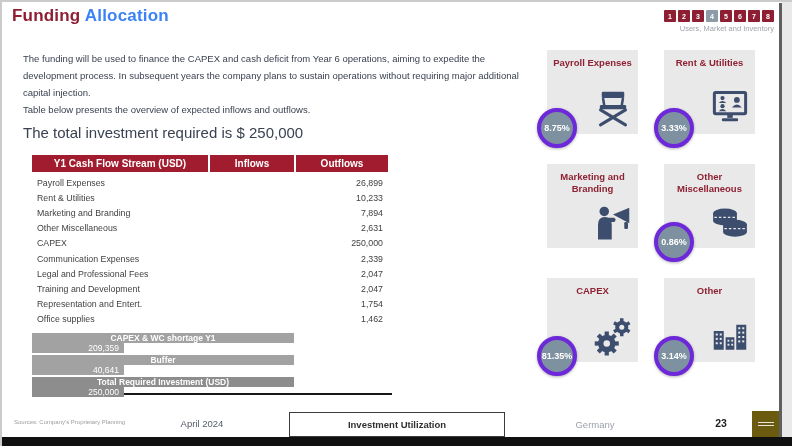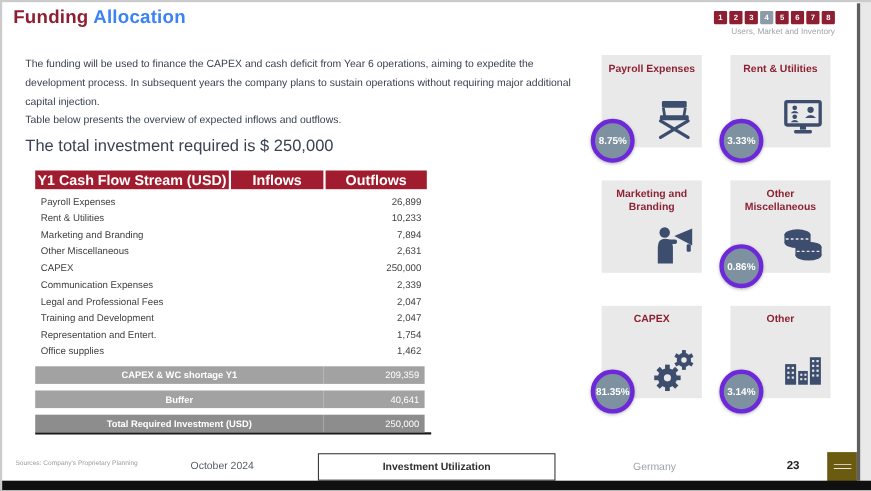--- a/index.html
+++ b/index.html
@@ -13,43 +13,43 @@
   .right-line  { position:absolute; left:779px; top:3px; width:3px; height:434px; background:#5f5f5f; }
   .bottom-bar  { position:absolute; left:0; top:437px; width:792px; height:9px; background:#101010; }
 
   .slide { position:absolute; left:2px; top:2px; width:778px; height:435px; background:#ffffff; }
 
   
   .title { position:absolute; left:10px; top:4px; font-size:17px; font-weight:600; letter-spacing:.2px; }
   .title .t1 { color:#8e1f33; }
   .title .t2 { color:#3b82f6;margin-top:35px; }
 
-  .pager { position:absolute; right:21px; top:8px; text-align:right; }
+  .pager { position:absolute; right:6px; top:8px; text-align:right; }
   .pager-boxes { display:flex; gap:2px; justify-content:flex-end; }
   .pbox { width:12px; height:12px; background:#8e1f33; color:#fff; font-size:7px; font-weight:700;
           display:flex; align-items:center; justify-content:center; border-radius:1px; cursor:default; }
   .pbox.active { background:#8d9aa8; }
   .pager-caption { margin-top:2px; font-size:7.5px; color:#a0a4ab; }
 
   
   .intro { position:absolute; left:21px; top:48px; width:504px; font-size:9.5px; line-height:17px; color:#3a4150; }
   .total-line { position:absolute; left:21px; top:122px; font-size:15px; color:#3a4150; }
 
   
   .table { position:absolute; left:30px; top:153px; width:360px; font-size:8.8px; color:#3f3f3f; }
   .thead { display:flex; gap:2px; height:17px; }
-  .thead > div { background:#a01c2e; color:#fff; font-weight:700; font-size:13px;
+  .thead > div { background:#a01c2e; color:#fff; font-weight:700; font-size:10px;
                  display:flex; align-items:center; justify-content:center; }
   .c1 { width:176px; } .c2 { width:84px; } .c3 { width:92px; }
   .tbody { margin-top:3px; }
   .trow { display:flex; gap:2px; height:15.2px; align-items:center; }
   .trow .c1 { padding-left:5px; }
   .trow .c2 { text-align:right; padding-right:4px; }
   .trow .c3 { text-align:right; padding-right:5px; }
-  .srow { display:flex; gap:0; height:16px; margin-top:6px; color:#fff; font-size:8.5px; }
+  .srow { display:flex; gap:0; height:16px; margin-top:6px; color:#fff; font-size:8.5px;flex-direction:column; }
   .srow .lbl { width:262px; display:flex; align-items:center; justify-content:center; background:#a2a2a2; font-weight:600; }
   .srow .val { width:92px; display:flex; align-items:center; justify-content:flex-end; padding-right:5px; background:#a2a2a2; }
   .srow.total .lbl, .srow.total .val { background:#8d8d8d; }
   .srow.total { border-bottom:2.5px solid #181818; height:18px; }
 
   
   .cards { position:absolute; left:545px; top:48px; width:208px;
            display:grid; grid-template-columns:91px 91px; grid-column-gap:26px; grid-row-gap:30px; }
   .card { position:relative; width:91px; height:84px; background:#e9e9e9; }
   .card-title { padding-top:7px; text-align:center; font-size:9.5px; font-weight:700; color:#8e2133; line-height:1.25;
@@ -304,21 +304,21 @@
               <rect x="25.8" y="19.5" width="1.6" height="1.6"></rect>
           </g>
         </svg>
       </div>
       <div class="badge">3.14%</div>
     </div>
 
   </div>
 
   <div class="sources">Sources: Company's Proprietary Planning</div>
-  <div class="date">October 2024</div>
+  <div class="date">April 2024</div>
   <div class="section-box">Investment Utilization</div>
   <div class="country">Germany</div>
   <div class="pagenum">23</div>
   <div class="logo">
       <div class="logo-mark"></div>
     </div>
 
 </div>
 
 <div class="right-strip"></div>

